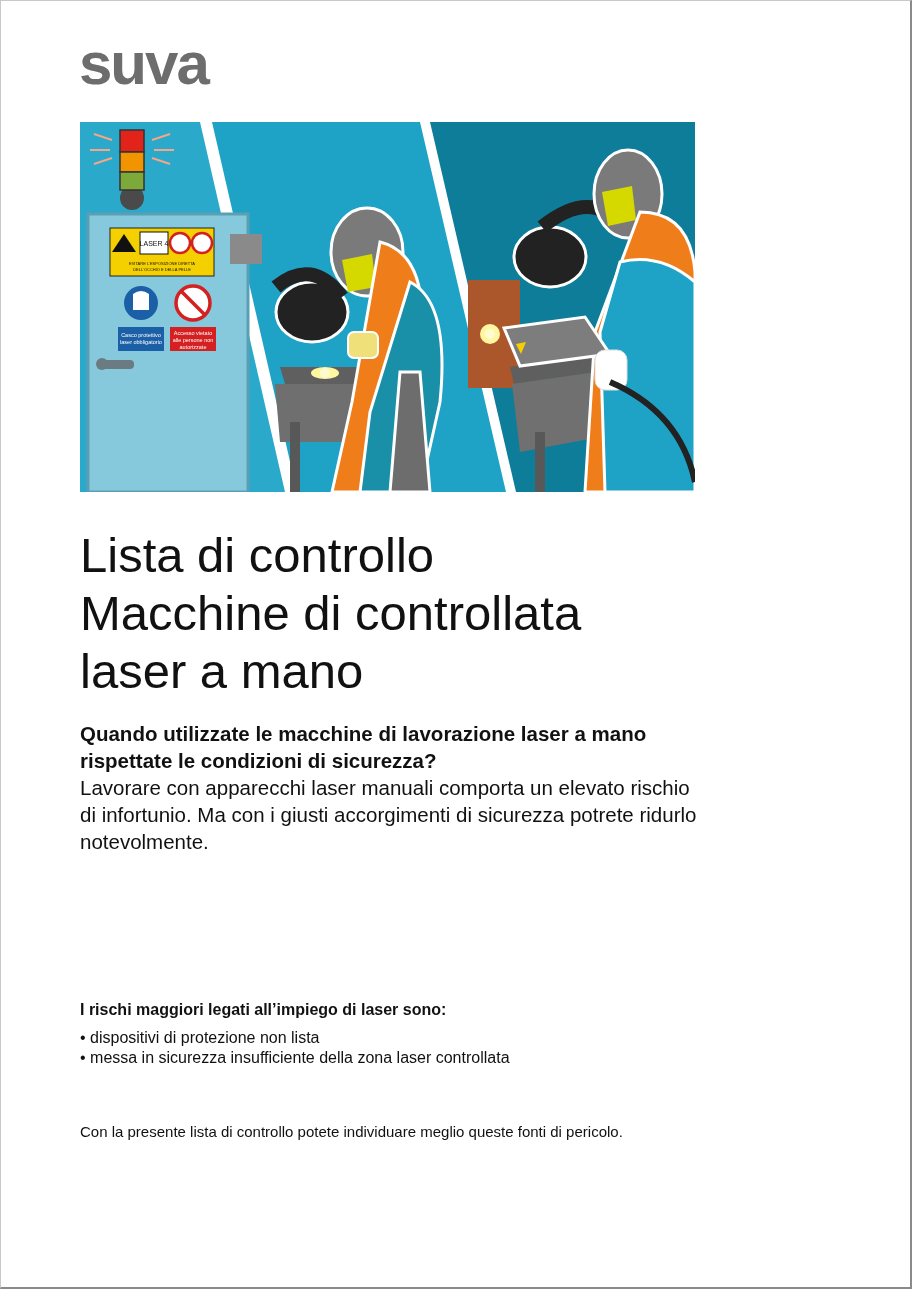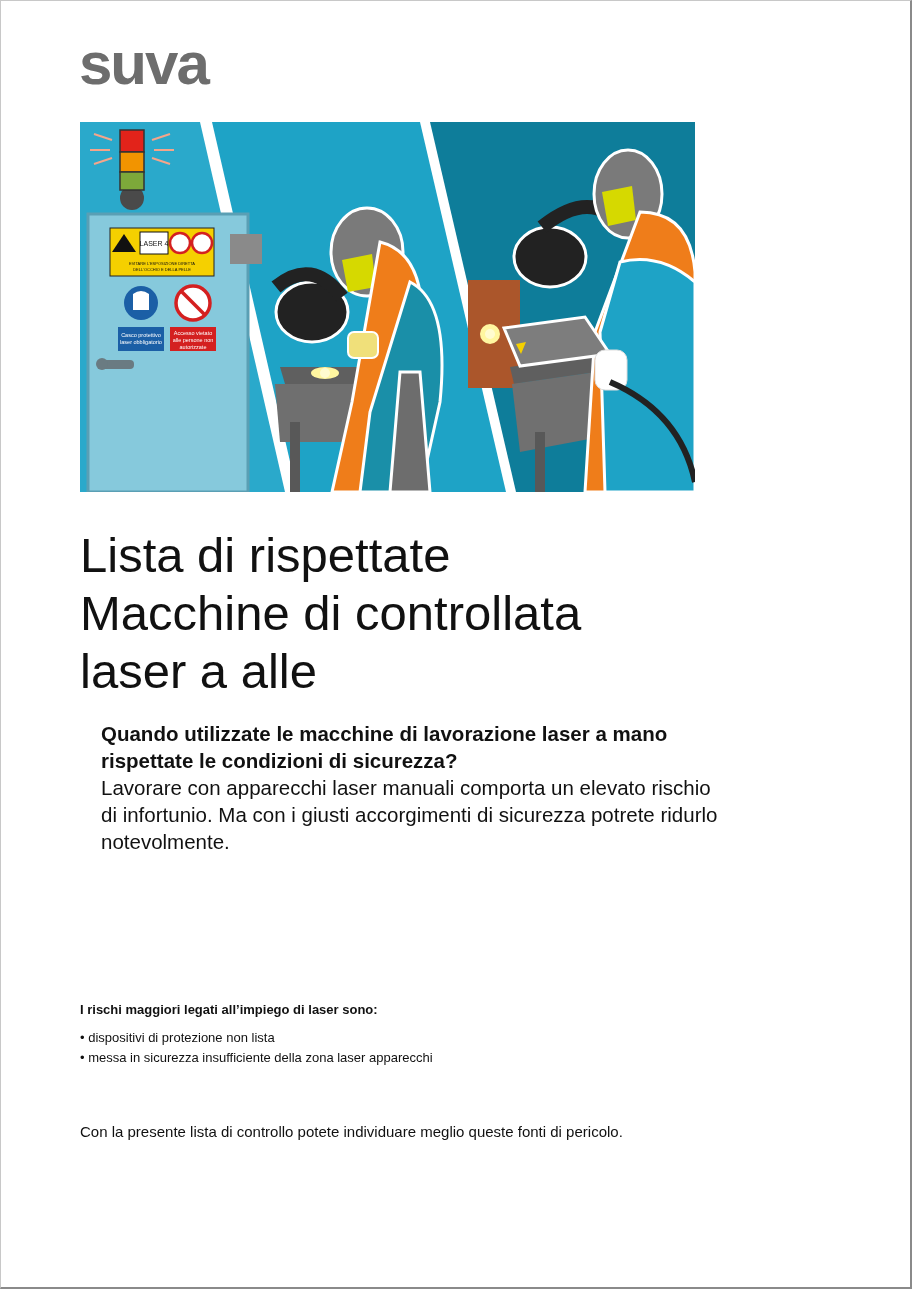--- a/index.html
+++ b/index.html
@@ -23,25 +23,25 @@
       background: #1ea3c6;
     }
     .hero svg { display: block; }
     .title {
       position: absolute; left: 80px; top: 526px; width: 700px;
       font-size: 49px; line-height: 58px; color: #111; font-weight: normal;
     }
     .title div { white-space: nowrap; }
     .lead {
       position: absolute; left: 80px; top: 720px; width: 620px;
-      font-size: 20.5px; line-height: 27px; margin-left: 21px;
+      font-size: 20.5px; line-height: 27px;
     }
     .lead .q { font-weight: bold; }
     .risks {
-      position: absolute; left: 80px; top: 1000px; width: 600px; font-size: 13px; line-height: 20px;
+      position: absolute; left: 80px; top: 1000px; width: 600px; font-size: 16px; line-height: 20px;
     }
     .risks .head { font-weight: bold; margin-bottom: 8px; }
     .risks ul { list-style: none; padding: 0; margin: 0; }
     .risks li::before { content: "• "; }
     .closing { position: absolute; left: 80px; top: 1123px; font-size: 15px; }
   </style>
 </head>
 <body>
 
 <div class="page-frame"></div>
@@ -136,31 +136,31 @@
       <polygon points="436,222 446,220 441,232" fill="#f5d000"></polygon>
       <rect x="515" y="228" width="32" height="40" rx="10" fill="#fff" stroke="#ddd" stroke-width="1"></rect>
       <path d="M530,260 q70,30 85,100" fill="none" stroke="#222" stroke-width="6"></path>
       <circle cx="410" cy="212" r="10" fill="#fff6a0"></circle>
       <circle cx="410" cy="212" r="5" fill="#fffbd0"></circle>
     </g>
   </svg>
 </div>
 
 <div class="title">
-  <div>Lista di rispettate</div>
+  <div>Lista di controllo</div>
   <div>Macchine di controllata</div>
-  <div>laser a alle</div>
+  <div>laser a mano</div>
 </div>
 
 <div class="lead">
   <div class="q">Quando utilizzate le macchine di lavorazione laser a mano rispettate le condizioni di sicurezza?</div>
   <div>Lavorare con apparecchi laser manuali comporta un elevato rischio di infortunio. Ma con i giusti accorgimenti di sicurezza potrete ridurlo notevolmente.</div>
 </div>
 
 <div class="risks">
   <div class="head">I rischi maggiori legati all’impiego di laser sono:</div>
   <ul>
     <li>dispositivi di protezione non lista</li>
-    <li>messa in sicurezza insufficiente della zona laser apparecchi</li>
+    <li>messa in sicurezza insufficiente della zona laser controllata</li>
   </ul>
 </div>
 
 <div class="closing">Con la presente lista di controllo potete individuare meglio queste fonti di pericolo.</div>
 
 </body></html>

